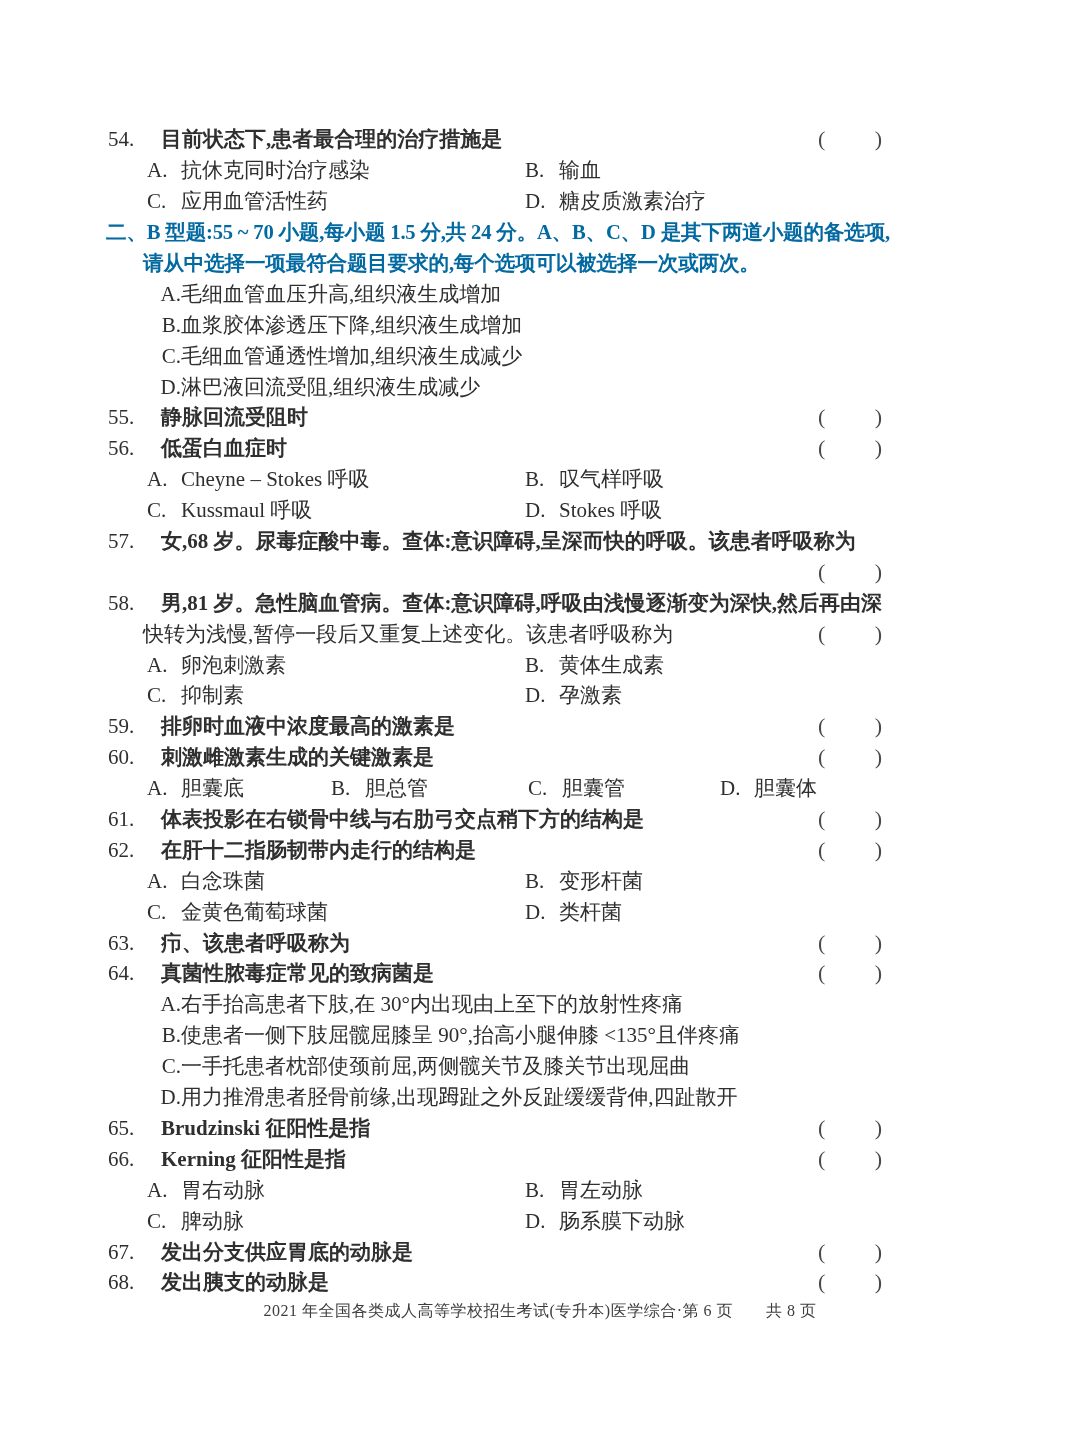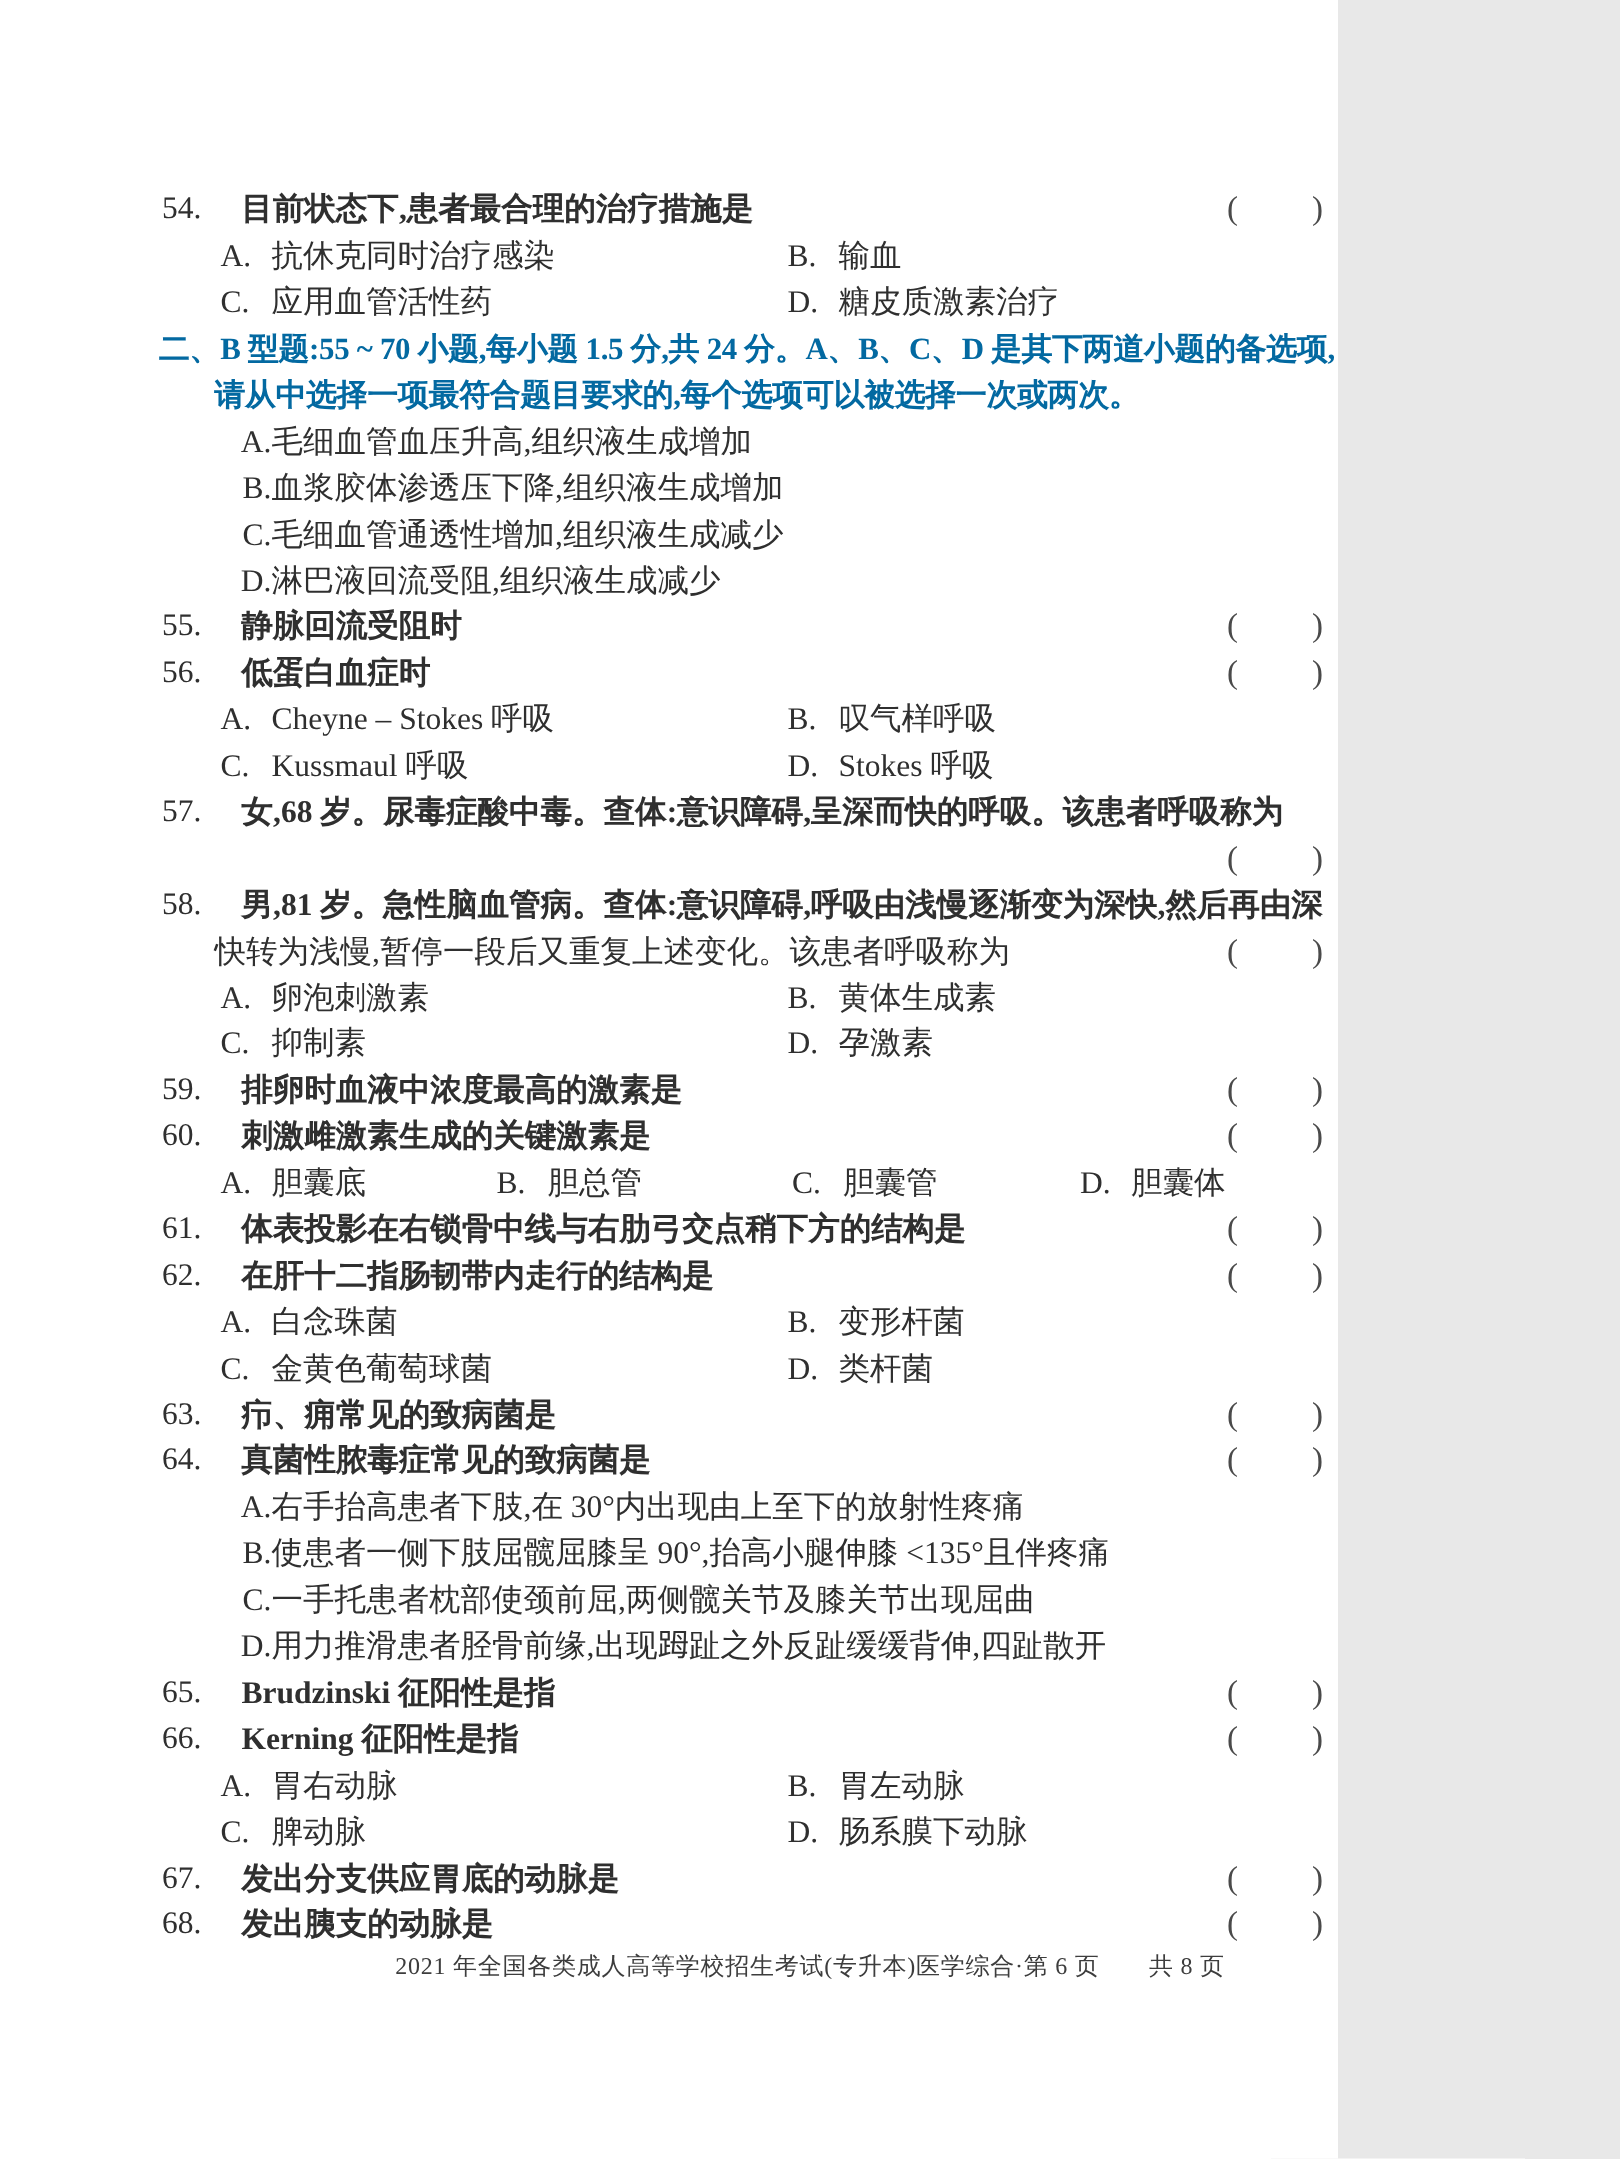--- a/index.html
+++ b/index.html
@@ -1,19 +1,19 @@
 <!DOCTYPE html>
 <html><head>
 <meta charset="utf-8">
 <style>
   html,body{margin:0;padding:0;}
   body{background:#e8e8e8;}
   .page{
     position:relative;
-    width:892px;height:1439px;
+    width:1080px;height:1439px;
     background:#ffffff;
     font-family:"Liberation Serif","DejaVu Serif",serif;
     color:#2f2f2f;
     overflow:hidden;
   }
   .content{
     position:absolute;
     top:124px;left:0;right:0;
   }
   .line{
@@ -200,21 +200,21 @@
       <div class="line o2">
         <span class="opt c0 n2"><span class="olabel">A.</span><span class="otext">白念珠菌</span></span>
         <span class="opt c1 n2"><span class="olabel">B.</span><span class="otext">变形杆菌</span></span>
       </div>
       <div class="line o2">
         <span class="opt c0 n2"><span class="olabel">C.</span><span class="otext">金黄色葡萄球菌</span></span>
         <span class="opt c1 n2"><span class="olabel">D.</span><span class="otext">类杆菌</span></span>
       </div>
       <div class="line q">
         <span class="num">63.</span>
-        <span class="qtext">疖、痈常见的致病菌是</span>
+        <span class="qtext">疖、该患者呼吸称为</span>
         <span class="brk">
           <span class="paren">(</span>
           <span class="paren">)</span>
         </span>
       </div>
       <div class="line q">
         <span class="num">64.</span>
         <span class="qtext">真菌性脓毒症常见的致病菌是</span>
         <span class="brk">
           <span class="paren">(</span>

